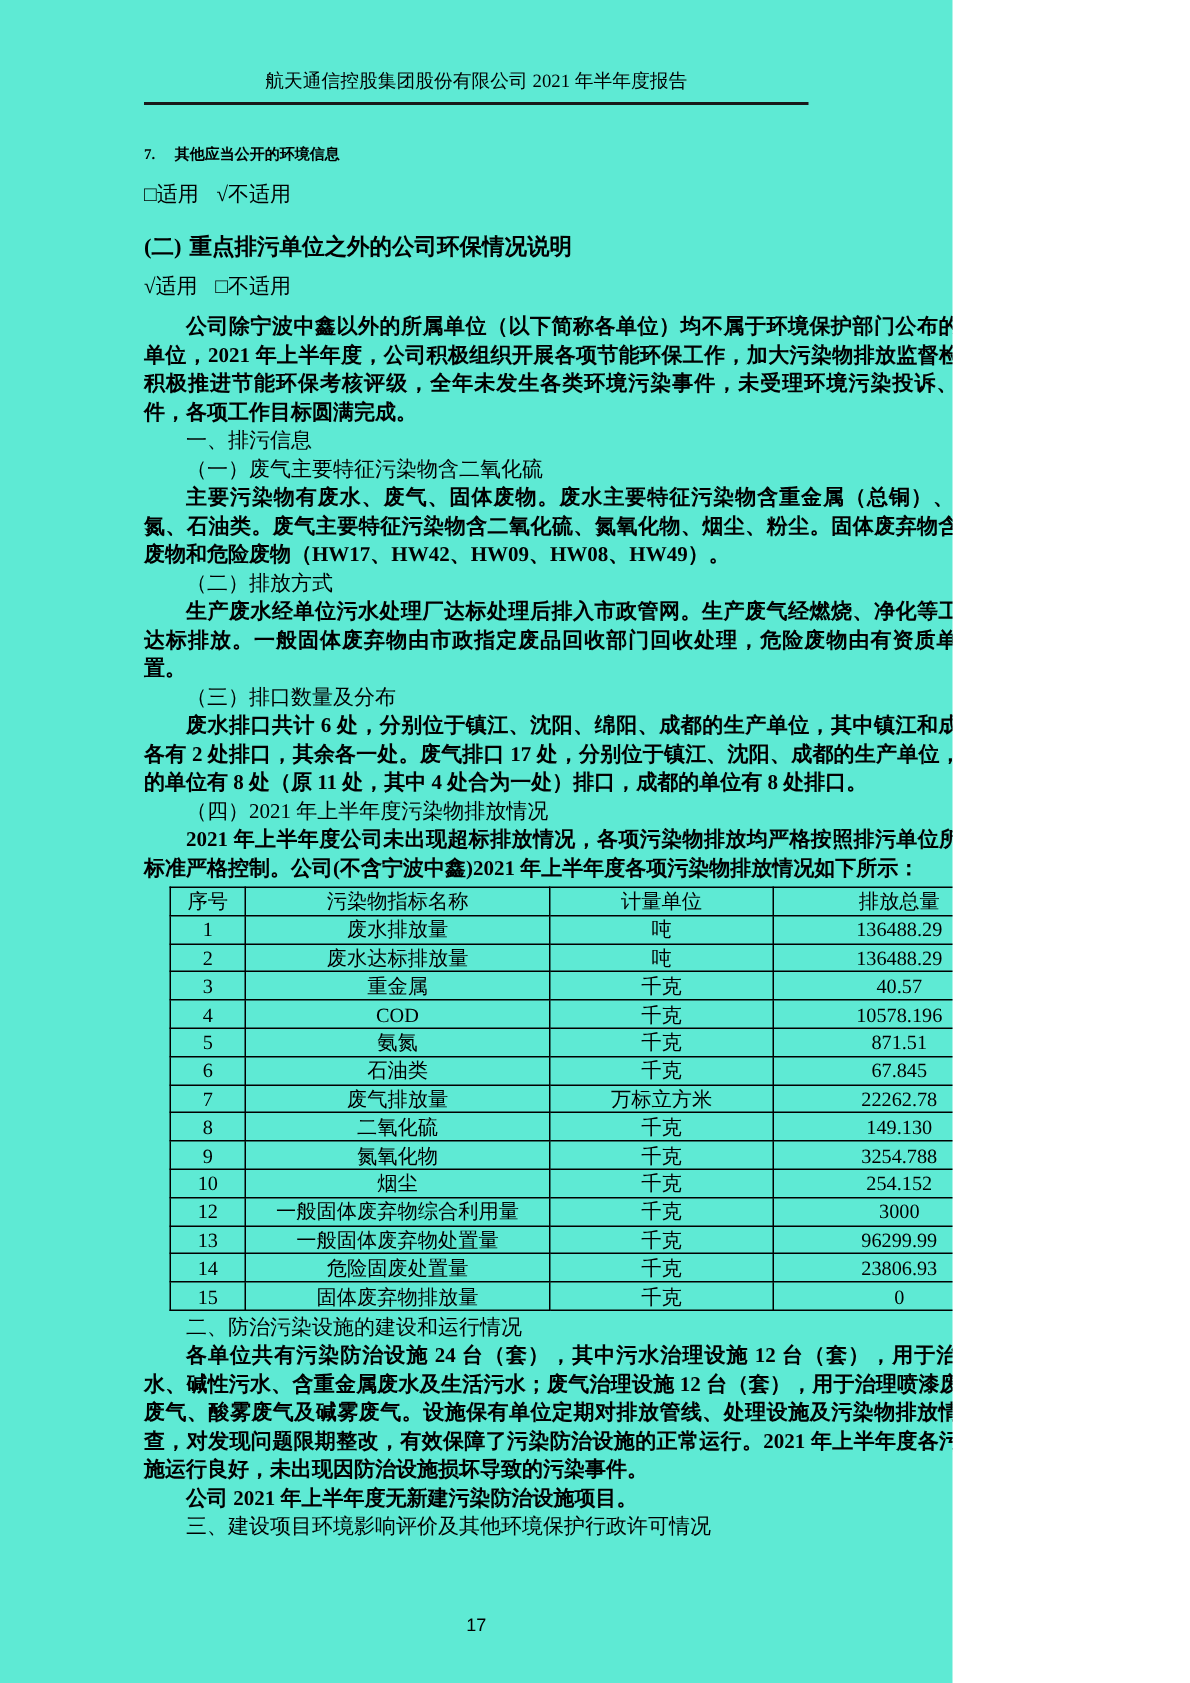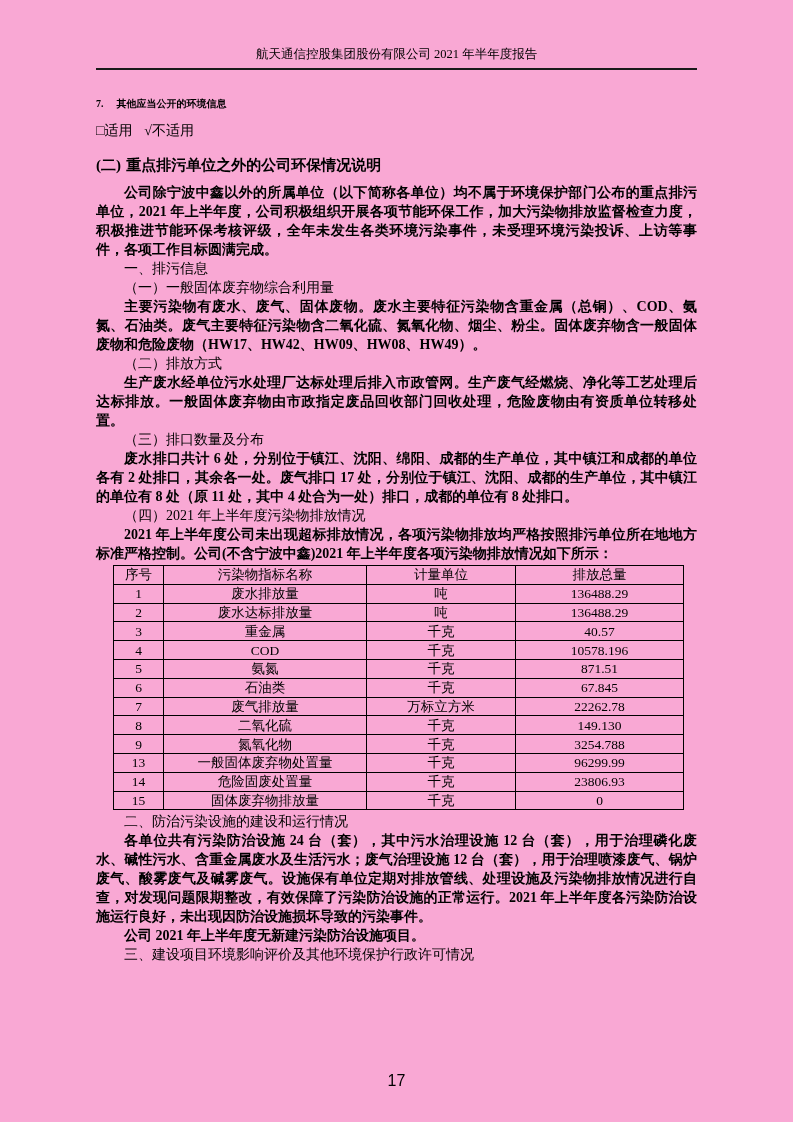--- a/index.html
+++ b/index.html
@@ -4,22 +4,22 @@
 <style>
   * { box-sizing: border-box; margin: 0; padding: 0; }
   html, body { background: #ffffff; }
   body {
     width: 793px; height: 1122px;
     font-family: "Liberation Serif", "DejaVu Serif", serif;
     color: #000;
   }
   .page {
     position: relative;
-    width: 793px; height: 1122px;
-    background: #f9a8d4;
+    width: 635px; height: 1122px;
+    background: #5eead4;
     overflow: hidden;
   }
   .doc-header {
     margin: 0 96px;
     padding-top: 46px;
     padding-bottom: 6px;
     border-bottom: 2px solid #1a1a1a;
     text-align: center;
     font-size: 12.5px;
     line-height: 16px;
@@ -77,21 +77,21 @@
   col.c-idx  { width: 50px; }
   col.c-name { width: 203px; }
   col.c-unit { width: 149px; }
   col.c-total{ width: 168px; }
   .footer {
     position: absolute;
     bottom: 32px; left: 0;
     width: 100%;
     text-align: center;
     font-family: "Liberation Sans", "DejaVu Sans", sans-serif;
-    font-size: 16px;
+    font-size: 12px;
   }
 </style>
 </head>
 <body>
 
 <div class="page">
 
   <div class="doc-header">
     <span>航天通信控股集团股份有限公司 2021 年半年度报告</span>
   </div>
@@ -102,25 +102,29 @@
       <span class="num">7.</span><span>其他应当公开的环境信息</span>
     </div>
     <div class="chk-line">
       <span class="opt1"><span>□</span><span>适用</span></span>
       <span class="opt2"><span>√</span><span>不适用</span></span>
     </div>
 
     <div class="h-sec">
       <span class="num">(二)</span><span>重点排污单位之外的公司环保情况说明</span>
     </div>
+    <div class="chk-line">
+      <span class="opt1"><span>√</span><span>适用</span></span>
+      <span class="opt2"><span>□</span><span>不适用</span></span>
+    </div>
 
     <div class="body-blocks">
       <p class="para">公司除宁波中鑫以外的所属单位（以下简称各单位）均不属于环境保护部门公布的重点排污单位，2021 年上半年度，公司积极组织开展各项节能环保工作，加大污染物排放监督检查力度，积极推进节能环保考核评级，全年未发生各类环境污染事件，未受理环境污染投诉、上访等事件，各项工作目标圆满完成。</p>
       <p class="line">一、排污信息</p>
-      <p class="line">（一）一般固体废弃物综合利用量</p>
+      <p class="line">（一）废气主要特征污染物含二氧化硫</p>
       <p class="para">主要污染物有废水、废气、固体废物。废水主要特征污染物含重金属（总铜）、COD、氨氮、石油类。废气主要特征污染物含二氧化硫、氮氧化物、烟尘、粉尘。固体废弃物含一般固体废物和危险废物（HW17、HW42、HW09、HW08、HW49）。</p>
       <p class="line">（二）排放方式</p>
       <p class="para">生产废水经单位污水处理厂达标处理后排入市政管网。生产废气经燃烧、净化等工艺处理后达标排放。一般固体废弃物由市政指定废品回收部门回收处理，危险废物由有资质单位转移处置。</p>
       <p class="line">（三）排口数量及分布</p>
       <p class="para">废水排口共计 6 处，分别位于镇江、沈阳、绵阳、成都的生产单位，其中镇江和成都的单位各有 2 处排口，其余各一处。废气排口 17 处，分别位于镇江、沈阳、成都的生产单位，其中镇江的单位有 8 处（原 11 处，其中 4 处合为一处）排口，成都的单位有 8 处排口。</p>
       <p class="line">（四）2021 年上半年度污染物排放情况</p>
       <p class="para">2021 年上半年度公司未出现超标排放情况，各项污染物排放均严格按照排污单位所在地地方标准严格控制。公司(不含宁波中鑫)2021 年上半年度各项污染物排放情况如下所示：</p>
 
       <table class="pollutant">
         <colgroup>
@@ -186,20 +190,32 @@
               <td>千克</td>
               <td>149.130</td>
             </tr>
           <tr>
               <td>9</td>
               <td>氮氧化物</td>
               <td>千克</td>
               <td>3254.788</td>
             </tr>
           <tr>
+              <td>10</td>
+              <td>烟尘</td>
+              <td>千克</td>
+              <td>254.152</td>
+            </tr>
+          <tr>
+              <td>12</td>
+              <td>一般固体废弃物综合利用量</td>
+              <td>千克</td>
+              <td>3000</td>
+            </tr>
+          <tr>
               <td>13</td>
               <td>一般固体废弃物处置量</td>
               <td>千克</td>
               <td>96299.99</td>
             </tr>
           <tr>
               <td>14</td>
               <td>危险固废处置量</td>
               <td>千克</td>
               <td>23806.93</td>

